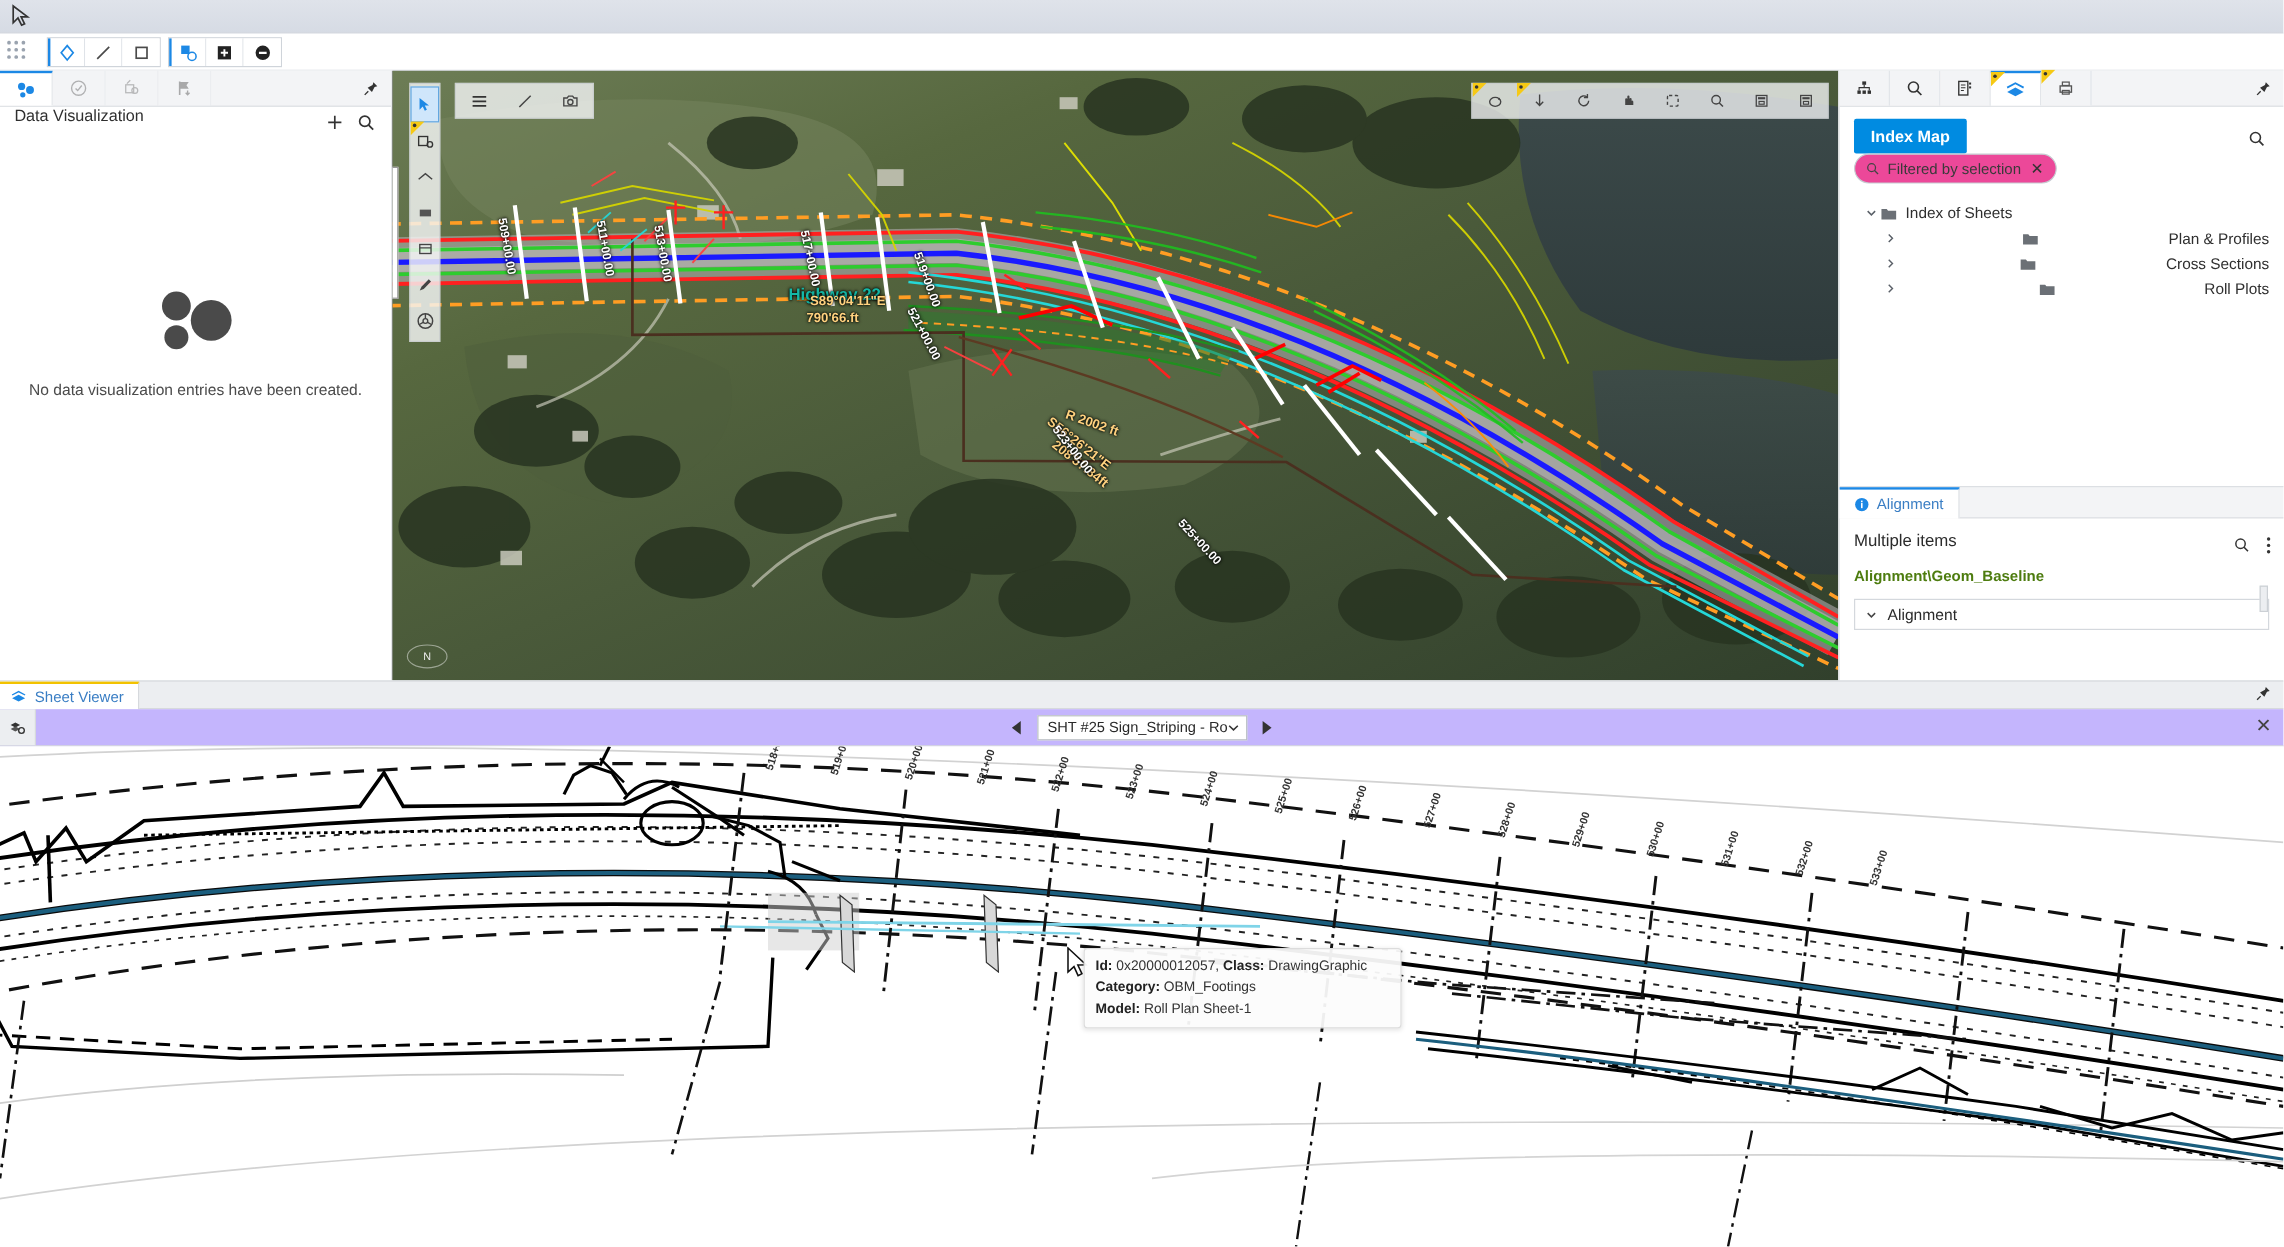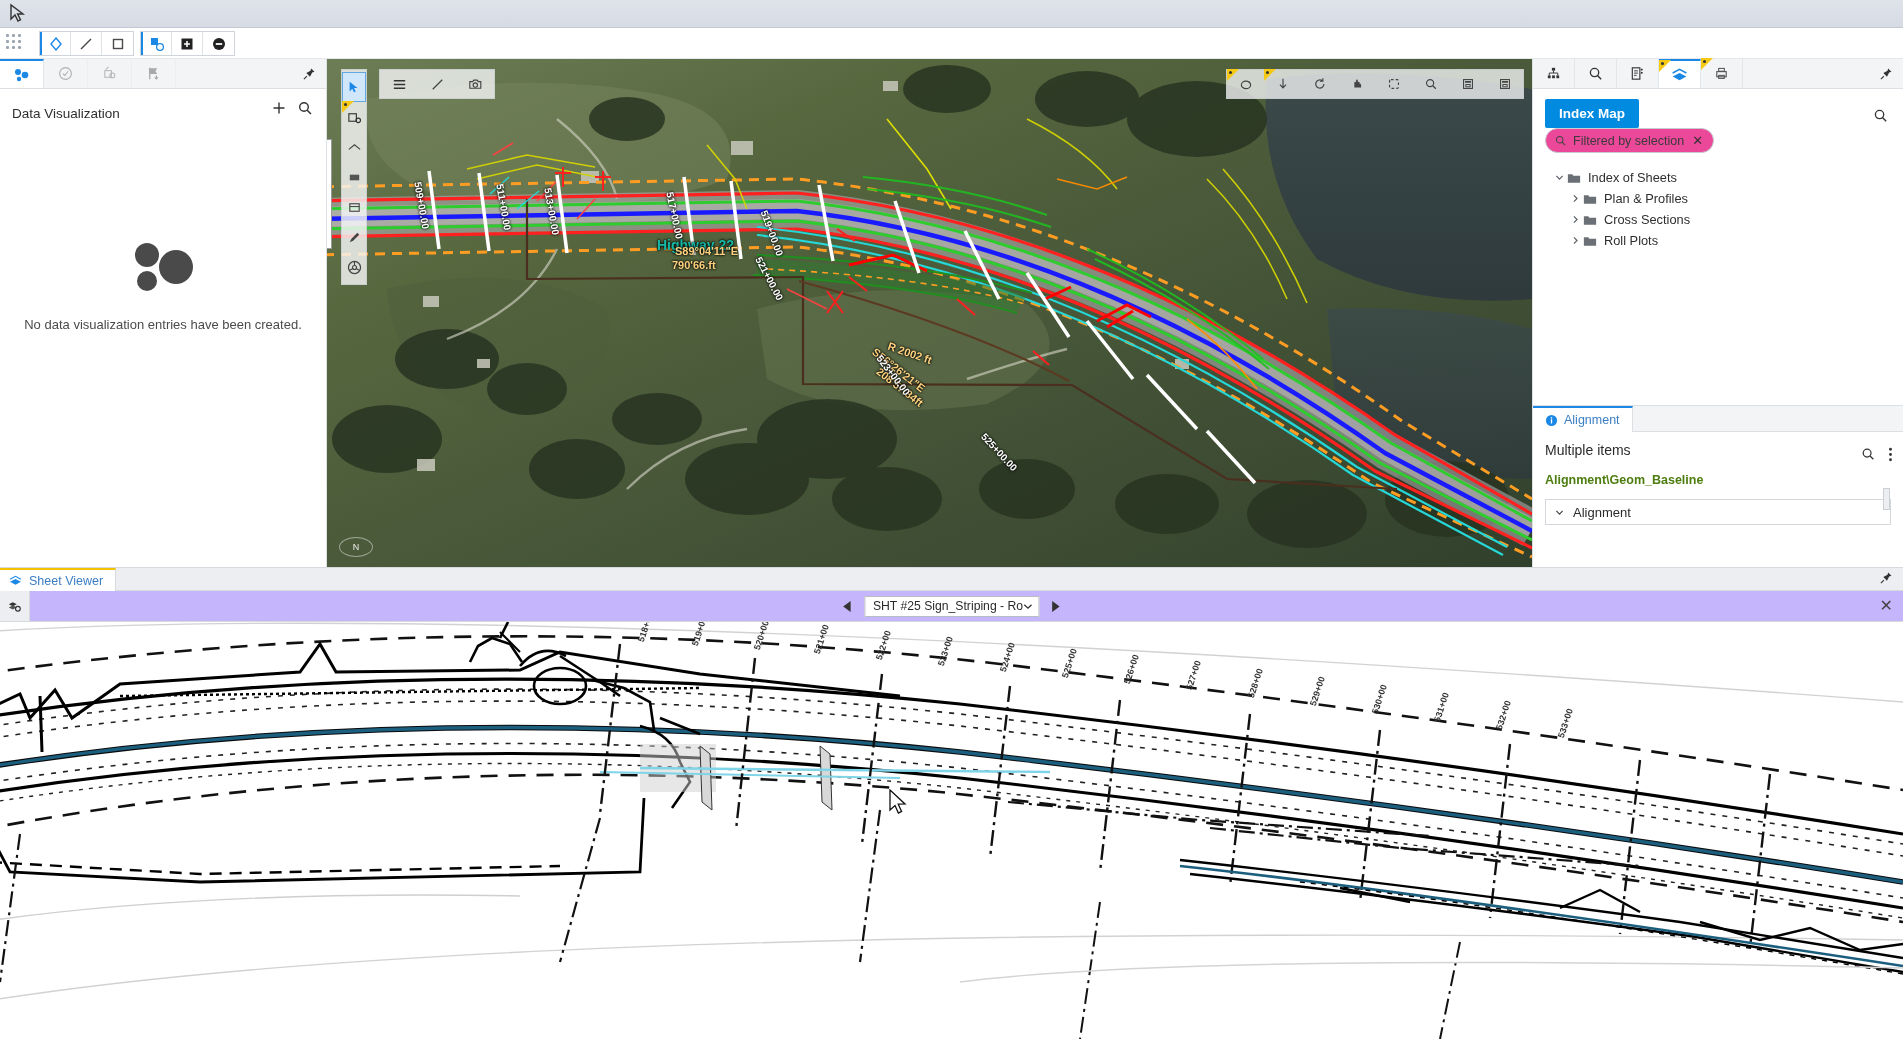--- a/index.html
+++ b/index.html
@@ -65,21 +65,21 @@
     width: 44px; display: flex; align-items: center; justify-content: center;
     border-right: 1px solid #e2e5e9; cursor: pointer; background: #f3f4f6;
   }
   .lp-tab.active { background: #ffffff; border-top: 2px solid #1c88e5; }
   .lp-tab.disabled { opacity: .42; }
   .lp-pin {
     position: absolute; right: 8px; top: 6px; width: 18px; height: 18px;
     display: flex; align-items: center; justify-content: center; cursor: pointer;
   }
   .lp-header {
-    position: relative; height: 32px; display: flex; align-items: flex-end;
+    position: relative; height: 32px; display: flex; align-items: flex-start;
     padding: 0 8px 0 12px;
   }
   .lp-title { font-size: 13.5px; color: #2f2f2f; flex: 1; }
   .lp-act { width: 26px; height: 26px; display:flex; align-items:center; justify-content:center; cursor:pointer; }
   .lp-empty {
     position: absolute; left: 0; right: 0; top: 180px;
     display: flex; flex-direction: column; align-items: center; gap: 20px;
   }
   .lp-empty-text { font-size: 13px; color: #4b4b4b; }
 
@@ -153,21 +153,21 @@
     border: 1px solid #c6cbd1; border-radius: 14px; padding: 4px 10px 4px 8px;
     font-size: 12.5px; color: #3a3a3a; background: #ec4899; cursor: pointer;
   }
   .chip-x { cursor: pointer; font-size: 13px; color: #333; margin-left: 2px; }
 
   .tree { margin-top: 14px; }
   .tree-row { display: flex; align-items: center; height: 21px; font-size: 12.8px; color: #2f2f2f; cursor: pointer; }
   .tree-row .caret { width: 16px; display:flex; align-items:center; justify-content:center; color:#5a6068; }
   .tree-row .folder { margin-right: 7px; display:flex; }
   .tree-row.lvl1 { padding-left: 6px; text-align: center; }
-  .tree-row.lvl2 { padding-left: 22px; }
+  .tree-row.lvl2 { padding-left: 22px; justify-content: space-between; }
 
   .props-tabs { border-top: 1px solid #dcdfe3; height: 27px; display: flex; align-items: stretch; background: #f3f4f6; }
   .props-tab {
     display: flex; align-items: center; gap: 6px; padding: 0 12px;
     background: #fff; border-top: 2px solid #1c88e5; border-right: 1px solid #dcdfe3;
     font-size: 12.5px; color: #3a7ec4; cursor: pointer;
   }
   .props-rest { flex: 1; border-bottom: 1px solid #dcdfe3; }
   .props-body { position: relative; padding: 10px 12px; }
   .prop-title { font-size: 14px; color: #2b2b2b; }
@@ -962,14 +962,30 @@
     <div class="stationlabel" style="left:1370px; top:90px; color:#333; text-shadow:none; font-size:9px; transform:rotate(-72deg); transform-origin:left top;">530+00</div>
     <div class="stationlabel" style="left:1432px; top:98px; color:#333; text-shadow:none; font-size:9px; transform:rotate(-72deg); transform-origin:left top;">531+00</div>
     <div class="stationlabel" style="left:1494px; top:106px; color:#333; text-shadow:none; font-size:9px; transform:rotate(-72deg); transform-origin:left top;">532+00</div>
     <div class="stationlabel" style="left:1556px; top:114px; color:#333; text-shadow:none; font-size:9px; transform:rotate(-72deg); transform-origin:left top;">533+00</div>
   </div>
 
   <svg class="sv-cursor" viewBox="0 0 20 26">
     <path d="M2 1 L2 21 L7 16.5 L10.4 24 L13.6 22.4 L10.2 15.2 L17 15 Z" fill="#fff" stroke="#111" stroke-width="1.3"></path>
   </svg>
 
+  <div class="sv-tooltip">
+    <div>
+      <b>Id:</b>
+      <span>0x20000012057,</span>
+      <b>Class:</b>
+      <span>DrawingGraphic</span>
+    </div>
+    <div>
+      <b>Category:</b>
+      <span>OBM_Footings</span>
+    </div>
+    <div>
+      <b>Model:</b>
+      <span>Roll Plan Sheet-1</span>
+    </div>
+  </div>
 
 </div>
 
 </body></html>

